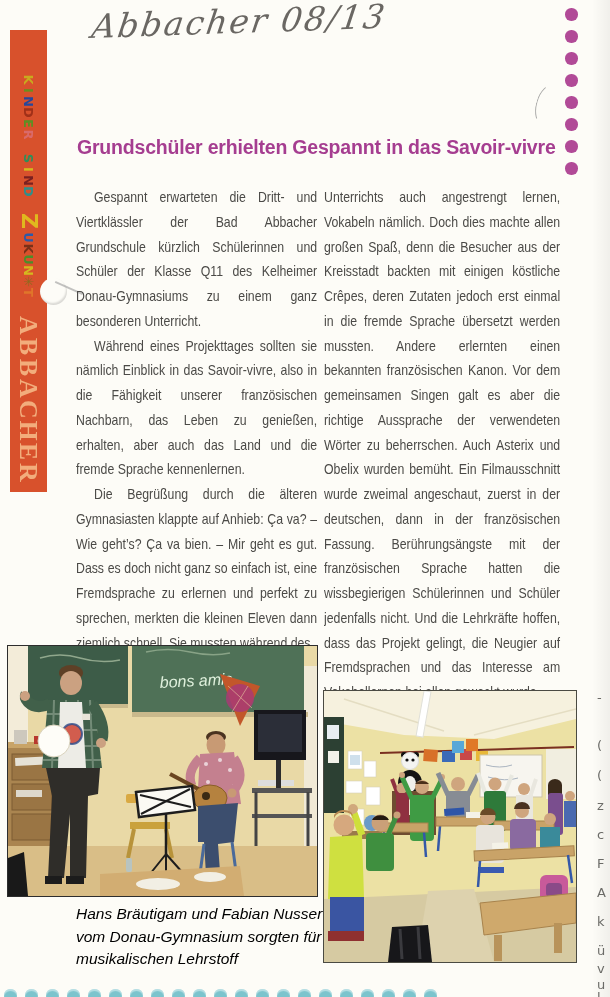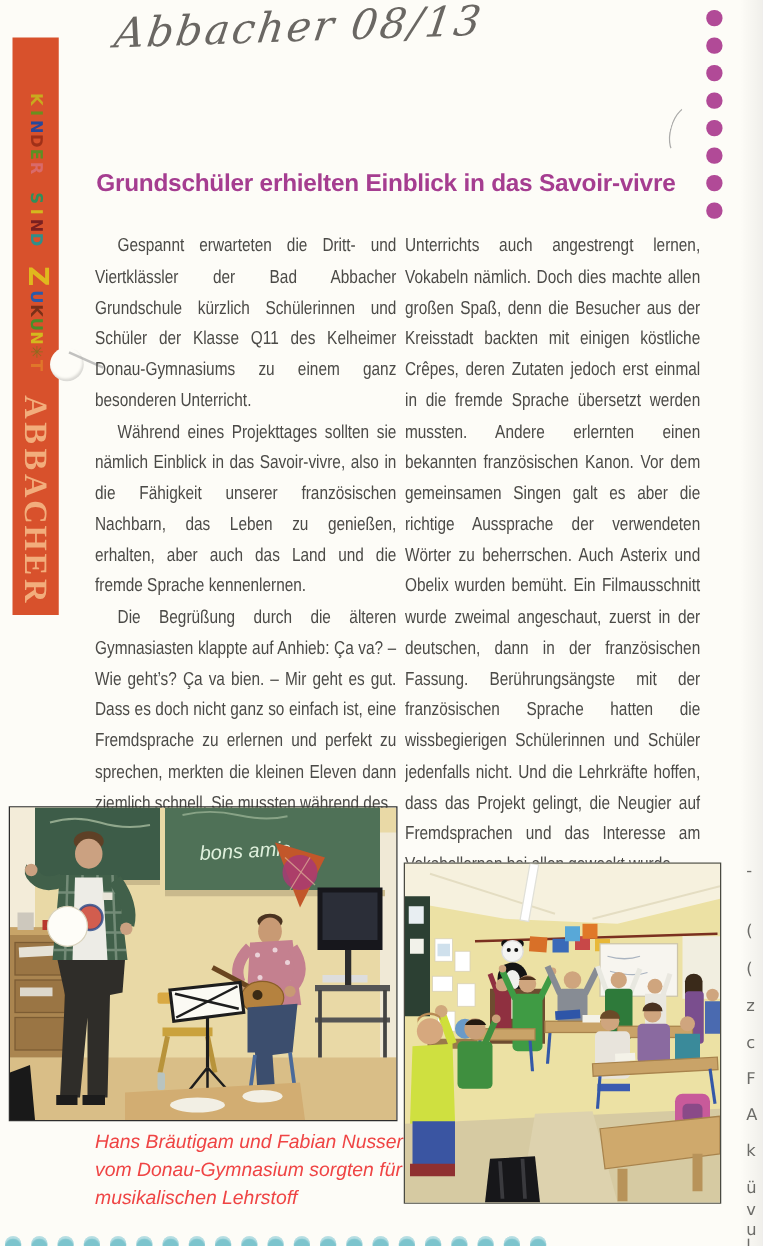--- a/index.html
+++ b/index.html
@@ -41,21 +41,21 @@
   .col p{margin:0;font-size:15px;line-height:24.75px;text-align:justify;color:#4b4a47;}
   .col-left{left:76px;width:294px;height:462px;}
   .col-left p{text-indent:22px;}
   .col-right{left:324px;width:288px;height:505px;}
   
   .photo{position:absolute;border:1px solid #2d2d2d;box-sizing:border-box;}
   .photo svg{display:block;}
   .photo-left{left:7px;top:645px;width:311px;height:252px;}
   .photo-right{left:323px;top:690px;width:254px;height:273px;border-color:#4a4a42;}
   .caption{position:absolute;left:76px;top:903px;width:252px;font-style:italic;font-size:15.5px;
-        line-height:22.5px;color:#ef4444;}
+        line-height:22.5px;color:#000000;}
   
   .frag{position:absolute;left:597px;font-size:13px;color:#6e6e6a;font-family:"DejaVu Sans",sans-serif;}
   
   .bottomdots{position:absolute;left:4px;top:989px;display:flex;gap:8.5px;}
   .bdot{width:12.5px;height:12.5px;border-radius:50%;box-shadow:inset 0 2px 1px rgba(255,255,255,.45);}
 </style>
 </head>
 <body>
 
 <div class="page" style="background: rgb(253, 252, 247);">
@@ -90,21 +90,21 @@
         <div class="blet" style="color: rgb(242, 173, 124);">B</div>
         <div class="blet" style="color: rgb(242, 173, 124);">A</div>
         <div class="blet" style="color: rgb(242, 173, 124);">C</div>
         <div class="blet" style="color: rgb(242, 173, 124);">H</div>
         <div class="blet" style="color: rgb(242, 173, 124);">E</div>
         <div class="blet" style="color: rgb(242, 173, 124);">R</div>
       </div>
   </div>
   <div class="hole"></div>
 
-  <div class="subtitle" style="color: rgb(165, 61, 144);">Grundschüler erhielten Einblick in das Savoir-vivre</div>
+  <div class="subtitle" style="color: rgb(165, 61, 144);">Grundschüler erhielten Gespannt in das Savoir-vivre</div>
   <div class="dotcol" id="dotcol">
       <div class="pdot" style="background: rgb(177, 74, 151);"></div>
       <div class="pdot" style="background: rgb(177, 74, 151);"></div>
       <div class="pdot" style="background: rgb(177, 74, 151);"></div>
       <div class="pdot" style="background: rgb(177, 74, 151);"></div>
       <div class="pdot" style="background: rgb(177, 74, 151);"></div>
       <div class="pdot" style="background: rgb(177, 74, 151);"></div>
       <div class="pdot" style="background: rgb(177, 74, 151);"></div>
       <div class="pdot" style="background: rgb(177, 74, 151);"></div>
     </div>

